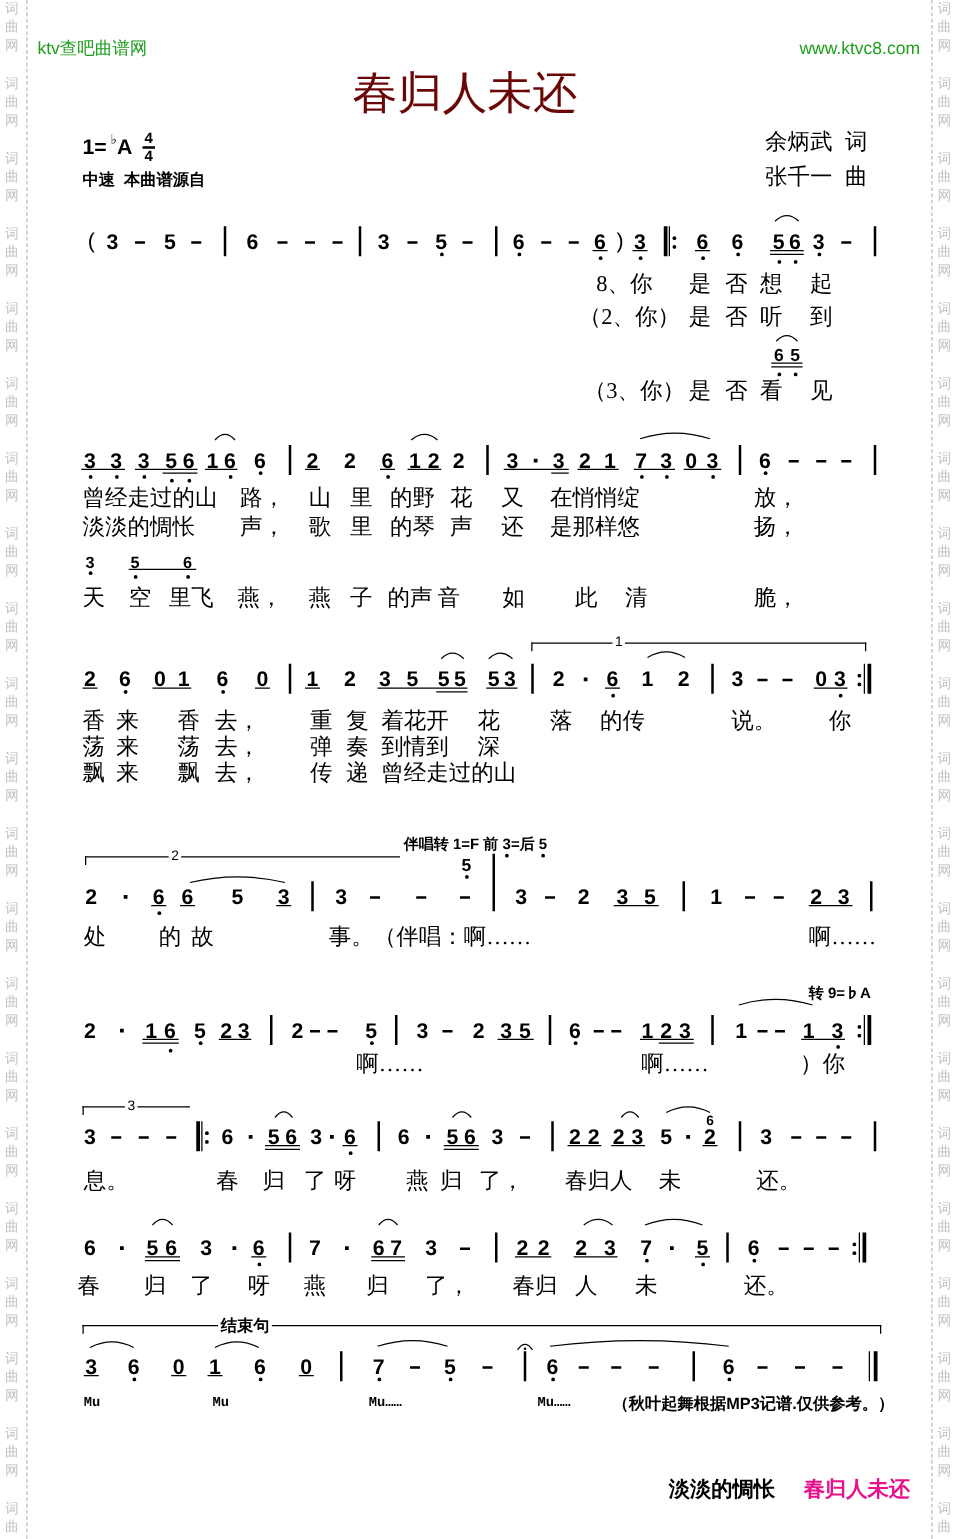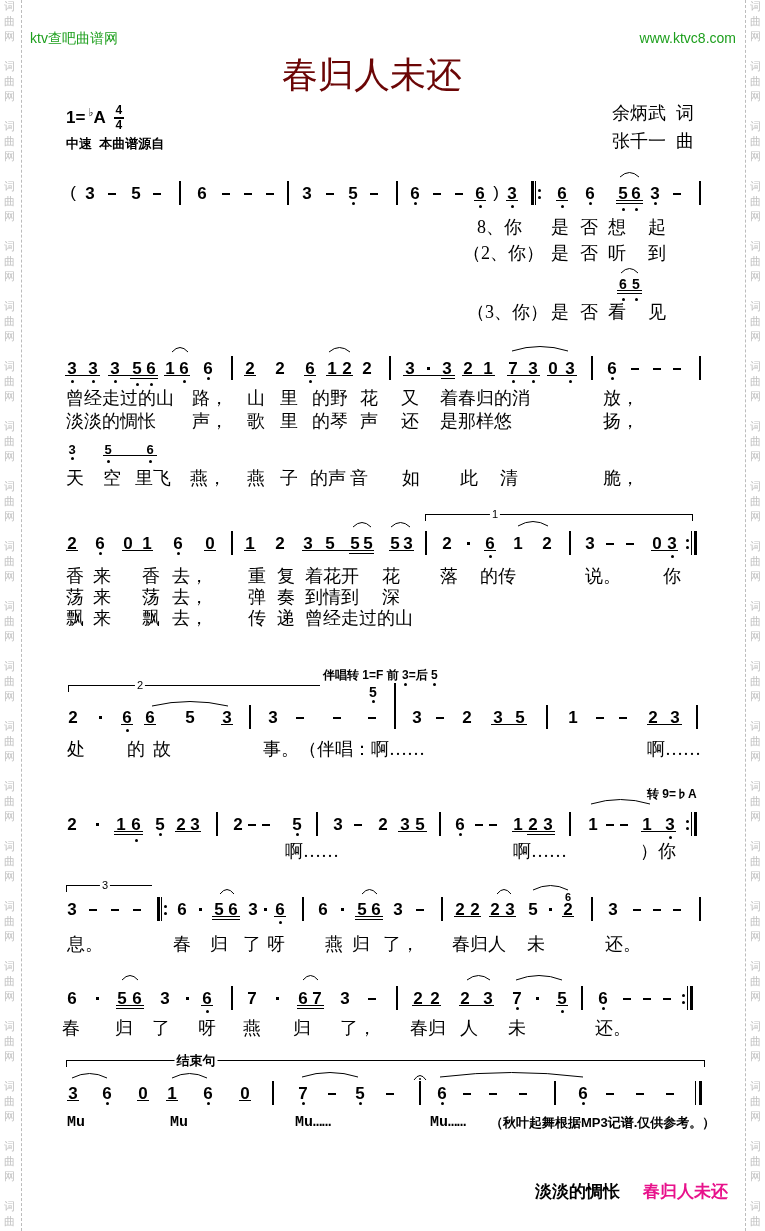--- a/index.html
+++ b/index.html
@@ -32,21 +32,21 @@
   .bar { position:absolute; background:#000; }
   .dot { position:absolute; background:#000; border-radius:50%; }
   .dot.sq { border-radius:0; }
   .bracket { position:absolute; border-top:1px solid #000; border-left:1px solid #000;
              border-right:1px solid #000; box-sizing:border-box; }
   .bracket-label { position:absolute; font-size:11px; line-height:12px; background:#fff;
                    padding:0 2px; transform:translateX(-50%); white-space:nowrap; }
   .bracket-label.bold { font-size:13px; line-height:13px; font-weight:bold; }
   .lyric { position:absolute; font-family:"Liberation Serif","DejaVu Serif",serif;
            font-size:18px; line-height:18px; white-space:pre; }
-  .lyric.mono { font-family:"Liberation Mono","DejaVu Sans Mono",monospace; font-weight:bold; font-size:15px;text-align:right; }
+  .lyric.mono { font-family:"Liberation Mono","DejaVu Sans Mono",monospace; font-weight:bold; font-size:11px;text-align:right; }
   .lyric.note-small { font-family:"Liberation Sans",sans-serif; font-weight:bold; font-size:13px; line-height:14px; }
   .anno { position:absolute; font-weight:bold; white-space:pre; display:flex; align-items:flex-start;
           font-family:"Liberation Sans",sans-serif; }
   .anno .dn { position:relative; }
   .anno .dn::after { content:""; position:absolute; left:50%; bottom:-4px; width:3px; height:3px;
                      margin-left:-1.5px; background:#000; border-radius:50%; }
   #arcs-layer { position:absolute; left:0; top:0; width:765px; height:1231px; }
   #arcs-layer path { fill:none; stroke:#000; stroke-width:1; }
 
   #source-label { position:absolute; left:535px; top:1182px; font-size:17px; line-height:20px; font-weight:bold; }
@@ -337,21 +337,21 @@
         <span class="num" style="left: 150px; top: 443px; font-size: 13px; line-height: 13px;">6</span>
         <div class="dot" style="left: 148.5px; top: 460px; width: 3px; height: 3px;"></div>
         <div class="bar" style="left: 103px; top: 455px; width: 54px; height: 1.4px;"></div>
         <span class="lyric" style="left: 66px; top: 389px;">曾经走过的山</span>
         <span class="lyric" style="left: 192px; top: 389px;">路，</span>
         <span class="lyric" style="left: 247px; top: 389px;">山</span>
         <span class="lyric" style="left: 280px; top: 389px;">里</span>
         <span class="lyric" style="left: 312px; top: 389px;">的野</span>
         <span class="lyric" style="left: 360px; top: 389px;">花</span>
         <span class="lyric" style="left: 401px; top: 389px;">又</span>
-        <span class="lyric" style="left: 440px; top: 389px;">着春归的消</span>
+        <span class="lyric" style="left: 440px; top: 389px;">在悄悄绽</span>
         <span class="lyric" style="left: 603px; top: 389px;">放，</span>
         <span class="lyric" style="left: 66px; top: 412px;">淡淡的惆怅</span>
         <span class="lyric" style="left: 192px; top: 412px;">声，</span>
         <span class="lyric" style="left: 247px; top: 412px;">歌</span>
         <span class="lyric" style="left: 280px; top: 412px;">里</span>
         <span class="lyric" style="left: 312px; top: 412px;">的琴</span>
         <span class="lyric" style="left: 360px; top: 412px;">声</span>
         <span class="lyric" style="left: 401px; top: 412px;">还</span>
         <span class="lyric" style="left: 440px; top: 412px;">是那样悠</span>
         <span class="lyric" style="left: 603px; top: 412px;">扬，</span>

